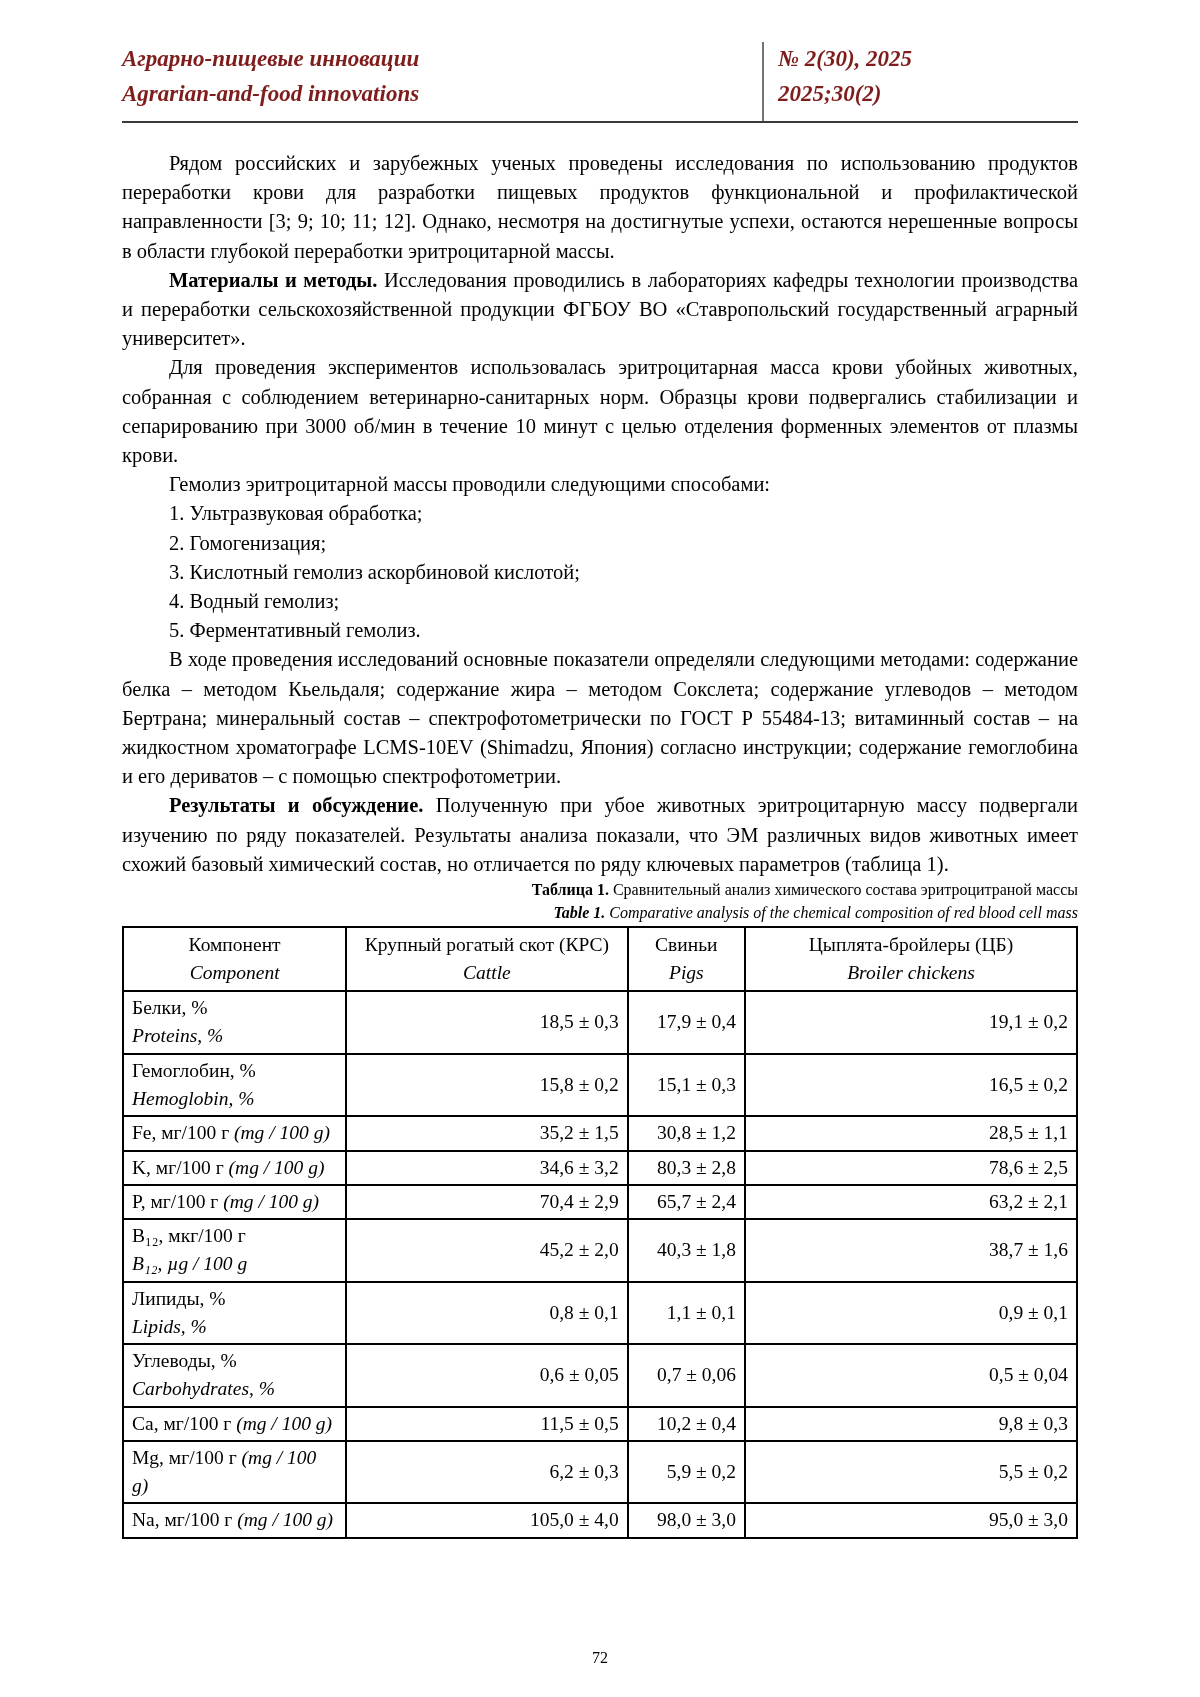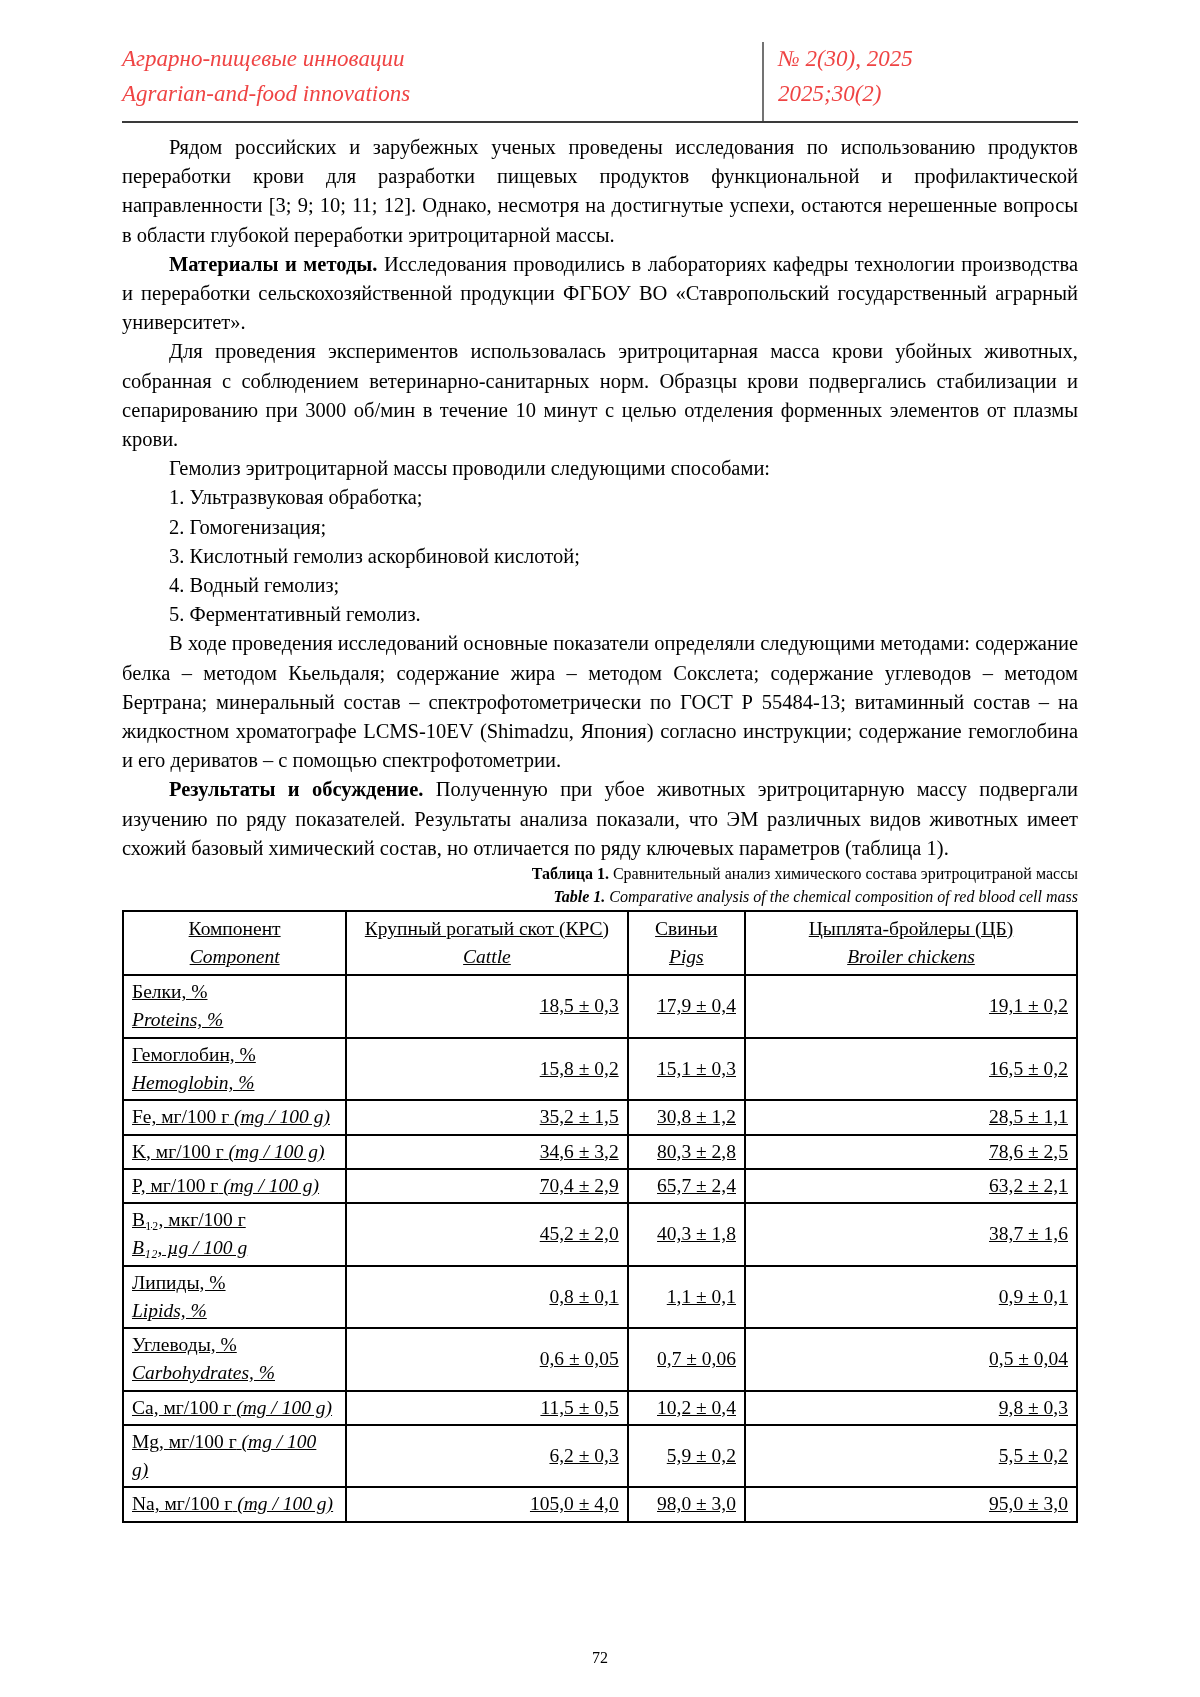--- a/index.html
+++ b/index.html
@@ -12,32 +12,32 @@
     overflow: hidden;
     font-family: "Liberation Serif", serif;
     color: #000;
   }
   .inner { padding: 42px 122px 0 122px; }
 
   
   .page-header {
     display: flex;
     align-items: stretch;
-    color: #ef4444;
-    font-weight: 400;
+    color: #7f1d1d;
+    font-weight: 700;
     font-style: italic;
     font-size: 23px;
     line-height: 1.5;
     border-bottom: 2px solid #3a3a3a;
   }
   .header-left { flex: 1; padding-bottom: 10px; }
   .header-right { width: 316px; border-left: 2px solid #737373; padding-left: 14px; padding-bottom: 10px; }
 
   
-  .article-body { margin-top: 10px; }
+  .article-body { margin-top: 26px; }
   .para {
     margin: 0;
     text-indent: 47px;
     text-align: justify;
     font-size: 20.5px;
     line-height: 1.425;
   }
   .list-item { text-align: left; }
   .b { font-weight: 700; }
   .i { font-style: italic; }
@@ -45,21 +45,20 @@
   
   .caption { margin: 0; font-size: 16px; line-height: 1.425; text-align: right; }
 
   
   .data-table {
     width: 100%;
     border-collapse: collapse;
     font-size: 19.5px;
     line-height: 1.45;
     margin-top: 1px;
-    text-decoration: underline;
   }
   .data-table th, .data-table td {
     border: 2px solid #000;
     padding: 2px 8px;
     font-weight: normal;
     vertical-align: middle;
   }
   .data-table th { text-align: center; padding-top: 3px; padding-bottom: 3px; }
   .name-cell { text-align: left; }
   .val { text-align: right; }

